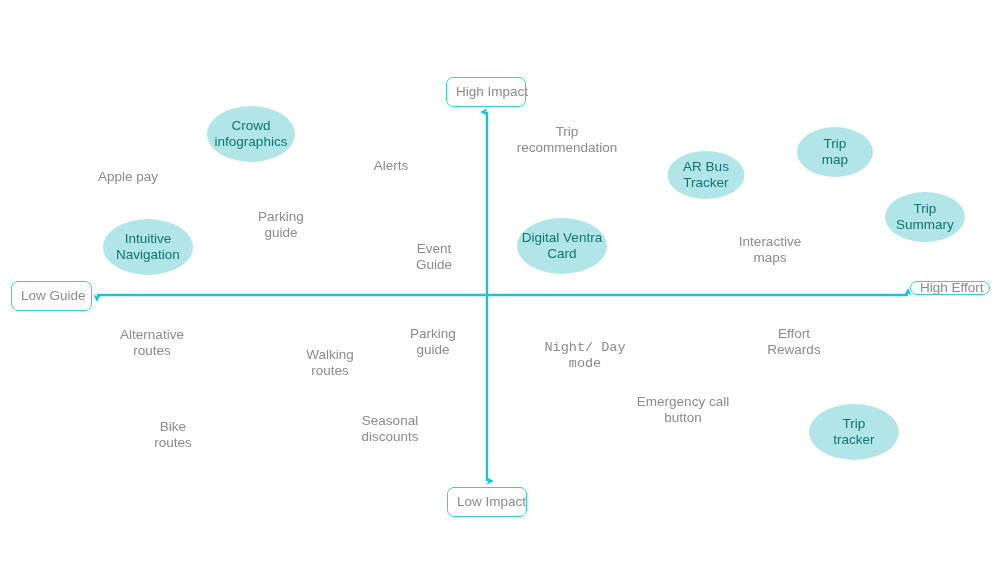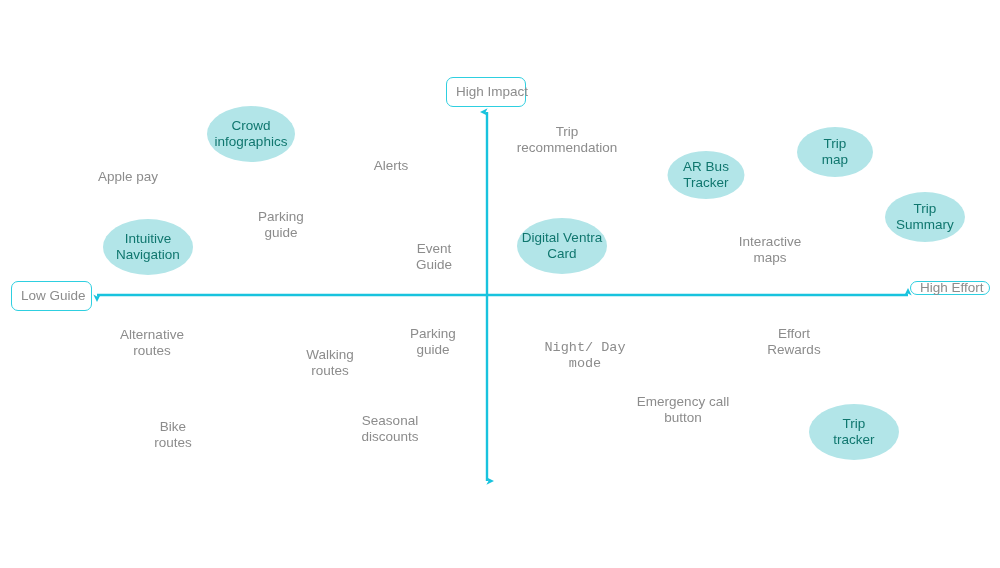--- a/index.html
+++ b/index.html
@@ -84,20 +84,23 @@
     <line x1="487" y1="295" x2="487" y2="112" stroke="#18c3de" stroke-width="2.4" marker-end="url(#arrow-up)"></line>
     <line x1="487" y1="295" x2="487" y2="481" stroke="#18c3de" stroke-width="2.4" marker-end="url(#arrow-down)"></line>
     <line x1="487" y1="295" x2="97" y2="295" stroke="#18c3de" stroke-width="2.4" marker-end="url(#arrow-left)"></line>
     <line x1="487" y1="295" x2="908" y2="295" stroke="#18c3de" stroke-width="2.4" marker-end="url(#arrow-right)"></line>
   </svg>
 
   <div class="axis-label-box" style="left:446px; top:77px; width:80px; height:30px;">
     <span>High Impact</span>
   </div>
 
+  <div class="axis-label-box" style="left:447px; top:487px; width:80px; height:30px;">
+    <span>Low Impact</span>
+  </div>
 
   <div class="axis-label-box" style="left:11px; top:281px; width:81px; height:30px;">
     <span>Low Guide</span>
   </div>
 
   <div class="axis-label-box" style="left:910px; top:281px; width:80px; height:14px;">
     <span>High Effort</span>
   </div>
 
   <div id="nodes-layer">

